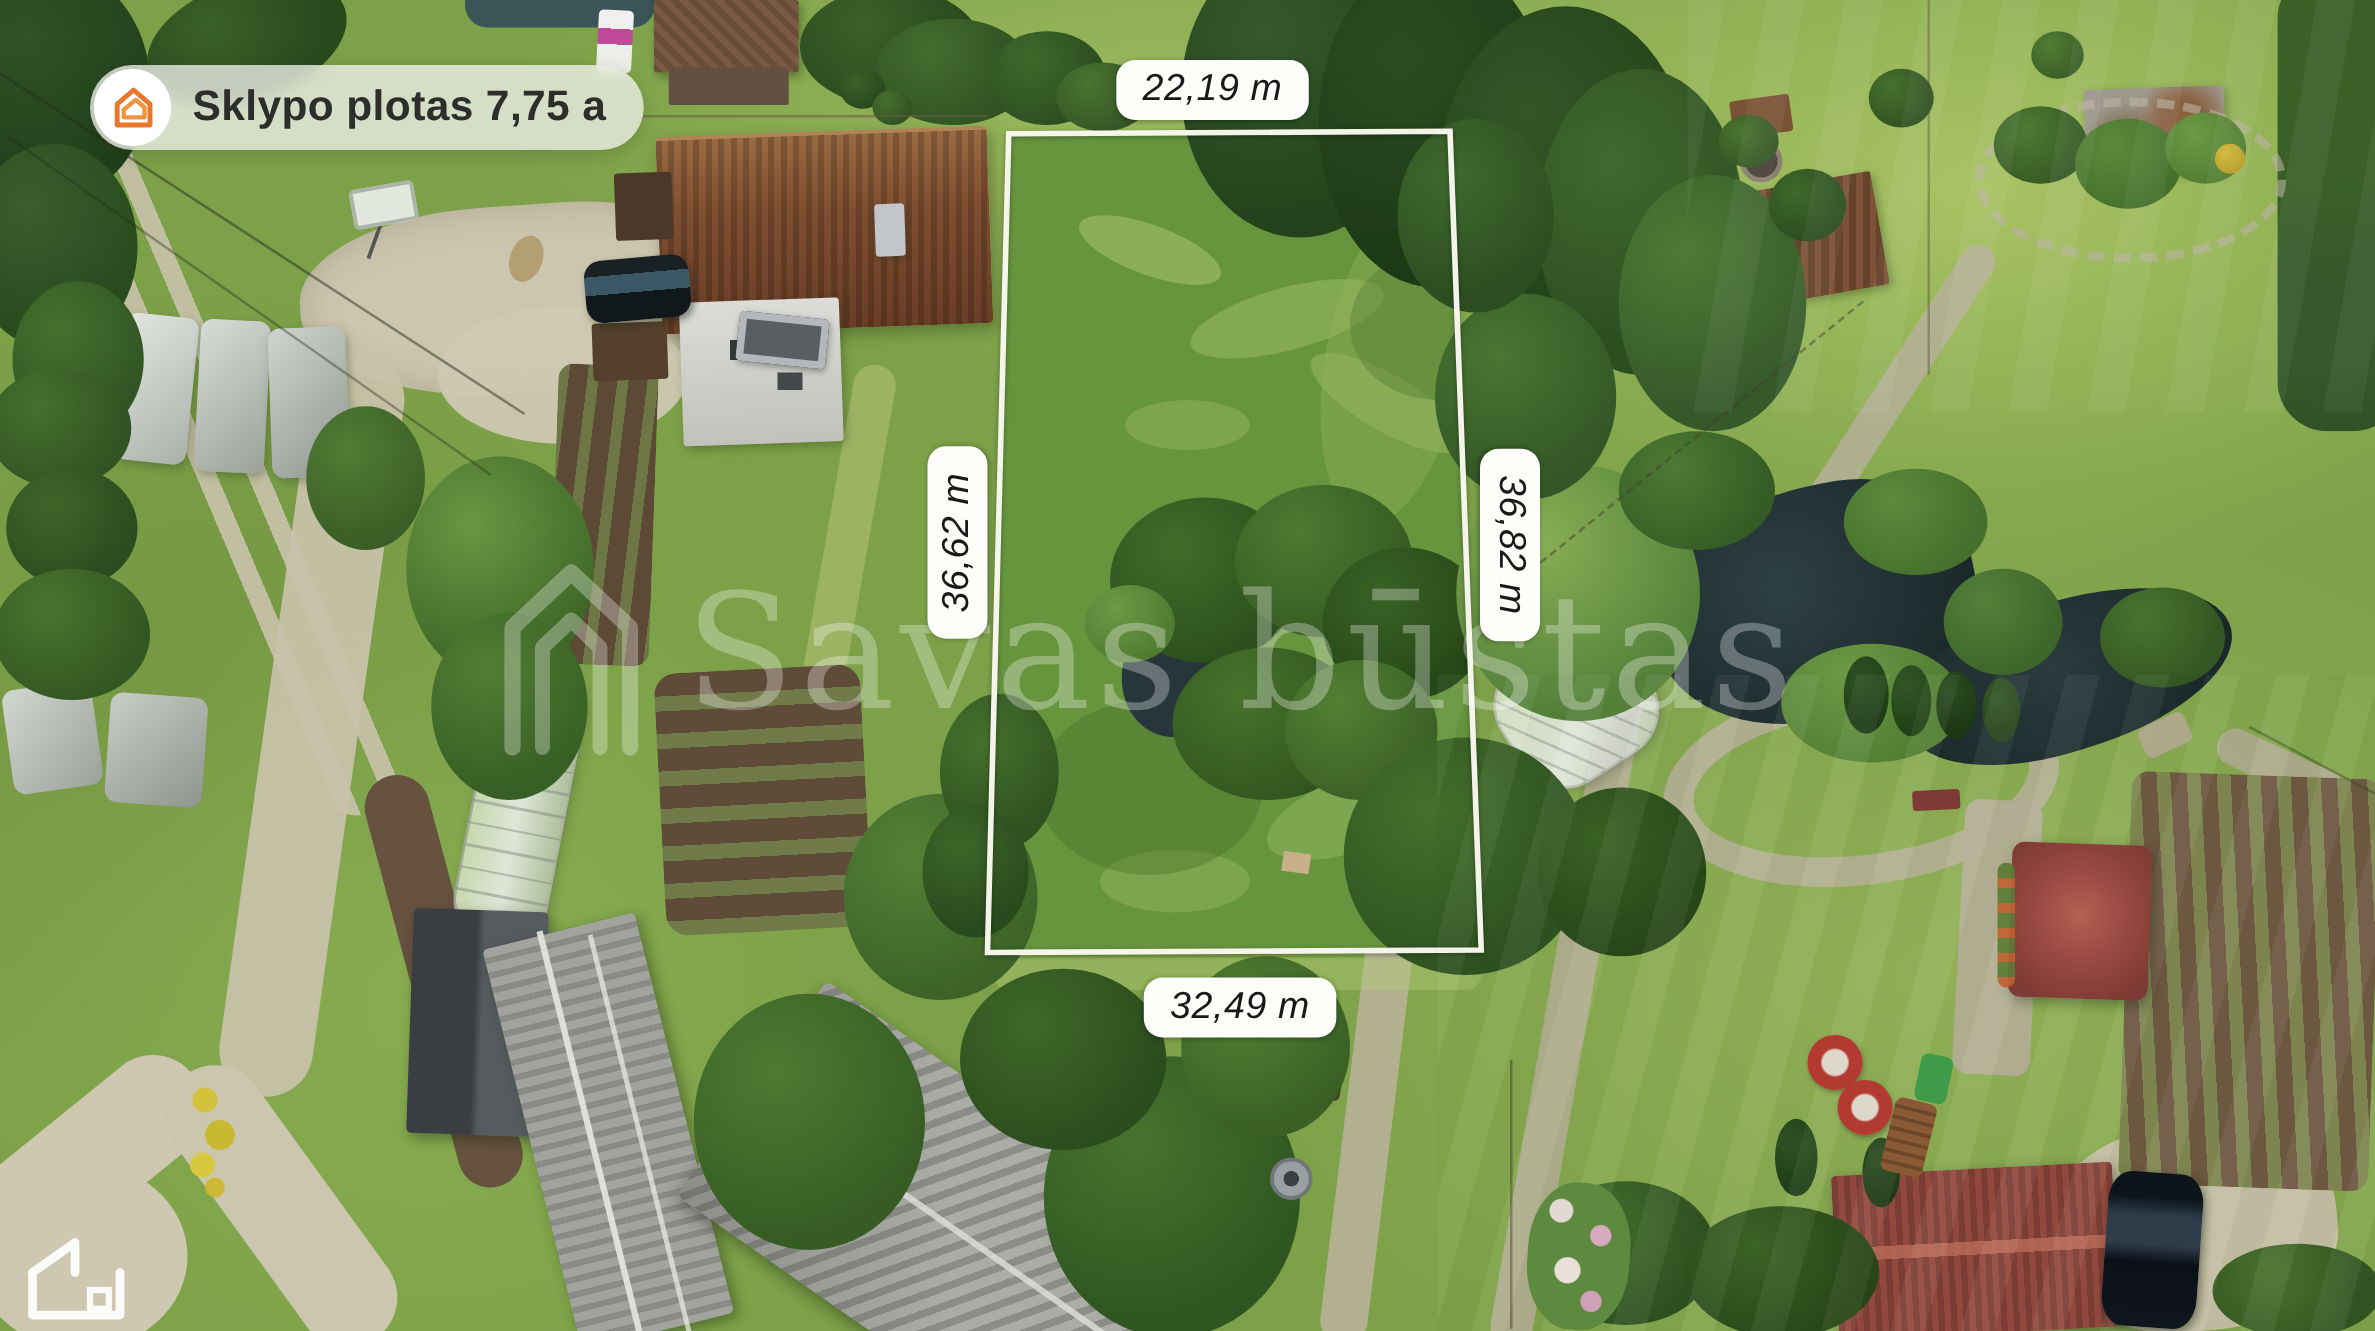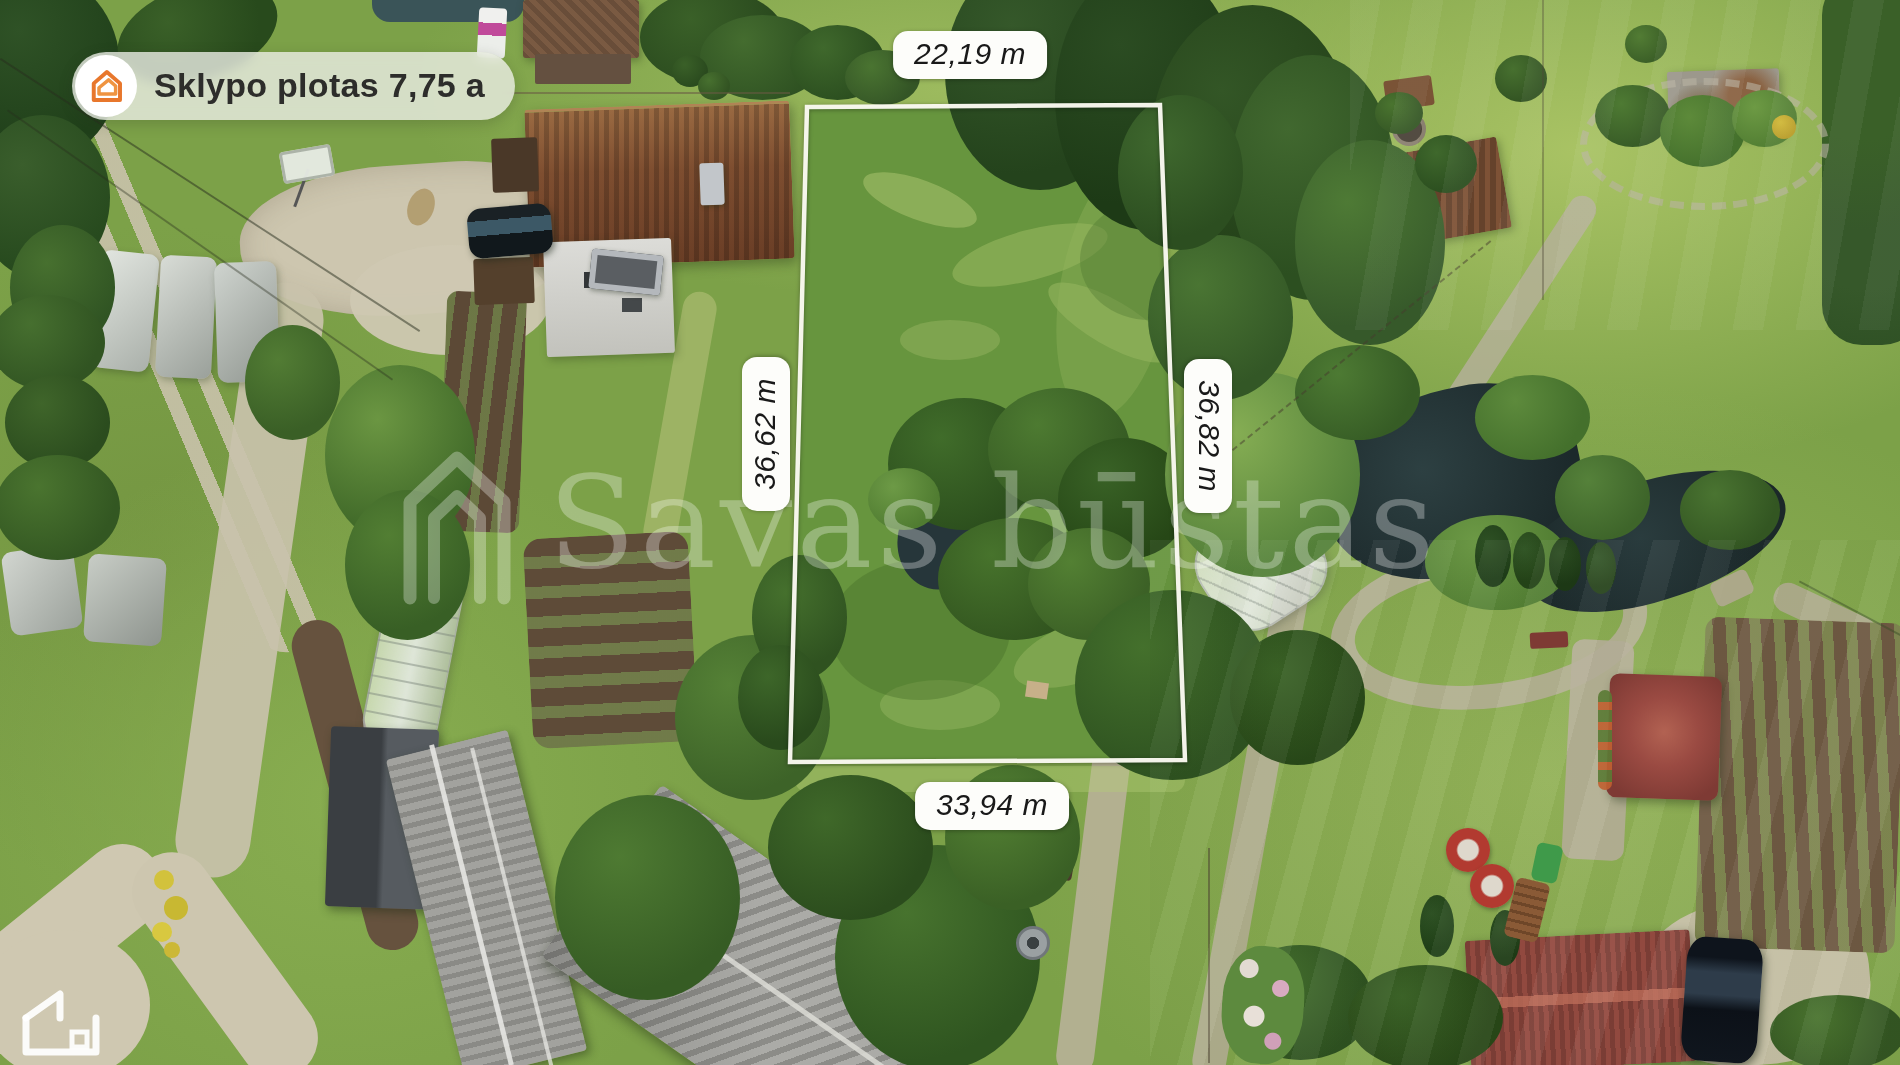--- a/index.html
+++ b/index.html
@@ -210,24 +210,24 @@
   </svg>
 
   <div class="wm">
     <svg width="130" height="168" viewBox="0 0 130 168">
       <path d="M18 160 L18 64 L65 20 L112 64 L112 160" fill="none" stroke="rgba(255,255,255,.30)" stroke-width="13" stroke-linejoin="round" stroke-linecap="round"></path>
       <path d="M42 160 L42 80 L65 58 L88 80 L88 160" fill="none" stroke="rgba(255,255,255,.30)" stroke-width="12" stroke-linejoin="round" stroke-linecap="round"></path>
     </svg>
     <span class="wm-text">Savas būstas</span>
   </div>
 
-  <span class="pill" style="left:970px;top:55px;">22,19 m</span>
+  <span class="pill" style="left:970px;top:72px;">22,19 m</span>
   <span class="pill rotl" style="left:766px;top:434px;">36,62 m</span>
   <span class="pill rotr" style="left:1208px;top:436px;">36,82 m</span>
-  <span class="pill" style="left:992px;top:806px;">33,94 m</span>
+  <span class="pill" style="left:992px;top:806px;">32,49 m</span>
 
   <div class="badge">
     <div class="badge-circle">
       <svg width="42" height="42" viewBox="0 0 48 48">
         <path d="M10 21 L25 8 L40 21 V40 H10 Z" fill="none" stroke="#e8772c" stroke-width="4.5" stroke-linejoin="round" stroke-linecap="round"></path>
         <path d="M16 26 L27 17 L35 24 V33 H16 Z" fill="none" stroke="#ef9441" stroke-width="4" stroke-linejoin="round" stroke-linecap="round"></path>
       </svg>
     </div>
     <span class="badge-text">Sklypo plotas 7,75 a</span>
   </div>

